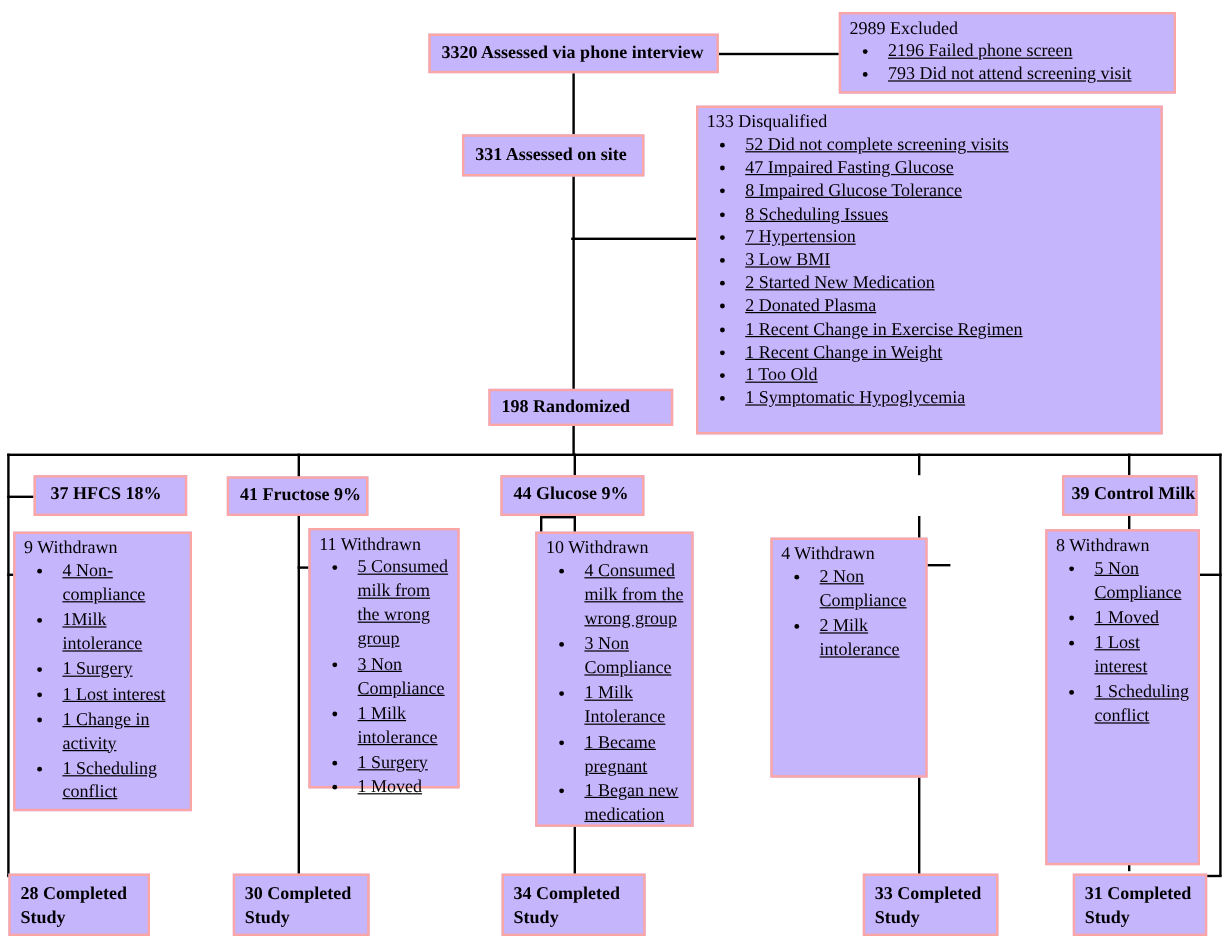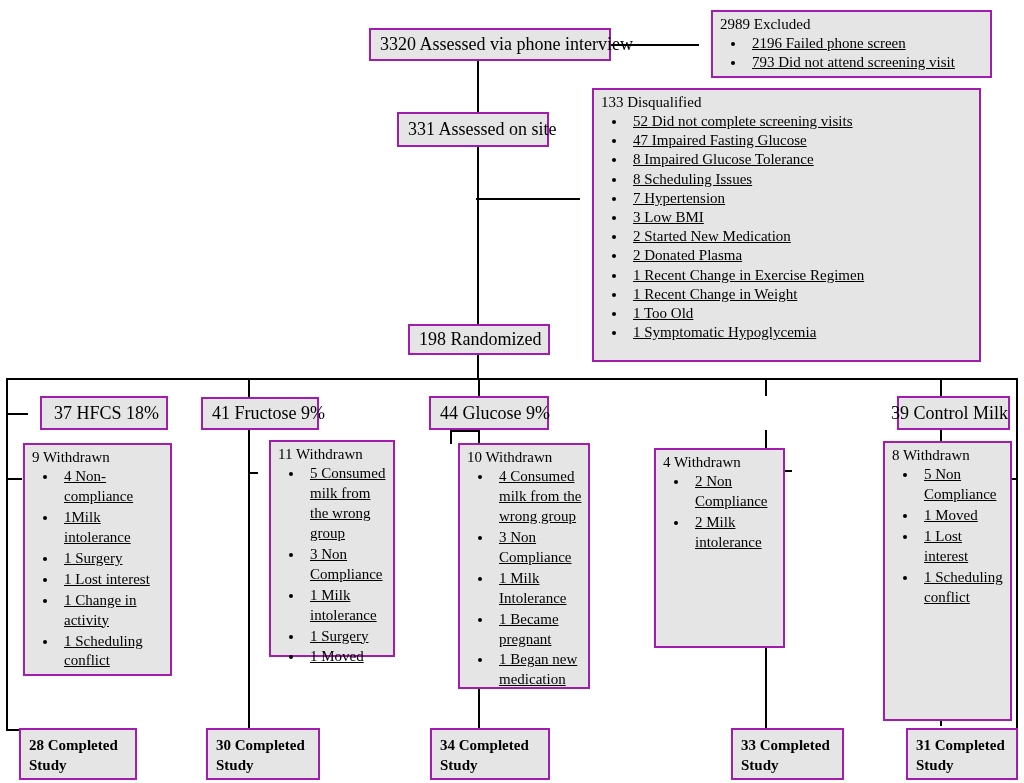--- a/index.html
+++ b/index.html
@@ -11,30 +11,30 @@
     position: relative;
     width: 1024px;
     height: 783px;
     background: #ffffff;
     font-family: "Liberation Serif", "DejaVu Serif", serif;
     color: #000000;
     overflow: hidden;
   }
   .box {
     position: absolute;
-    border: 2px solid #a21caf;
-    background: #e5e5e5;
+    border: 2px solid #fca5a5;
+    background: #c4b5fd;
     box-sizing: border-box;
     z-index: 5;
-    margin-left: 12px;
   }
   .box-label {
-    font-size: 18px;
+    font-size: 15px;
     line-height: 1.15;
     white-space: nowrap;
+    font-weight: bold;
   }
   .center-box {
     display: flex;
     align-items: center;
     padding-left: 9px;
   }
   .hdr {
     font-size: 15px;
     line-height: 1.2;
     padding: 3px 0 1px 7px;
@@ -136,21 +136,21 @@
       <li>3 Low BMI</li>
       <li>2 Started New Medication</li>
       <li>2 Donated Plasma</li>
       <li>1 Recent Change in Exercise Regimen</li>
       <li>1 Recent Change in Weight</li>
       <li>1 Too Old</li>
       <li>1  Symptomatic Hypoglycemia</li>
     </ul>
   </div>
 
-  <div class="box center-box" style="left:396px; top:324px; width:142px; height:31px;">
+  <div class="box center-box" style="left:407px; top:324px; width:154px; height:31px;">
     <span class="box-label">198 Randomized</span>
   </div>
 
   <div class="box center-box" style="left:28px; top:396px; width:128px; height:34px;padding-left:12px;">
     <span class="box-label">37 HFCS 18%</span>
   </div>
   <div class="box wd" style="left:11px; top:443px; width:149px; height:233px;">
     <div class="hdr">9 Withdrawn</div>
     <ul class="bul">
       <li>4 Non-compliance</li>

